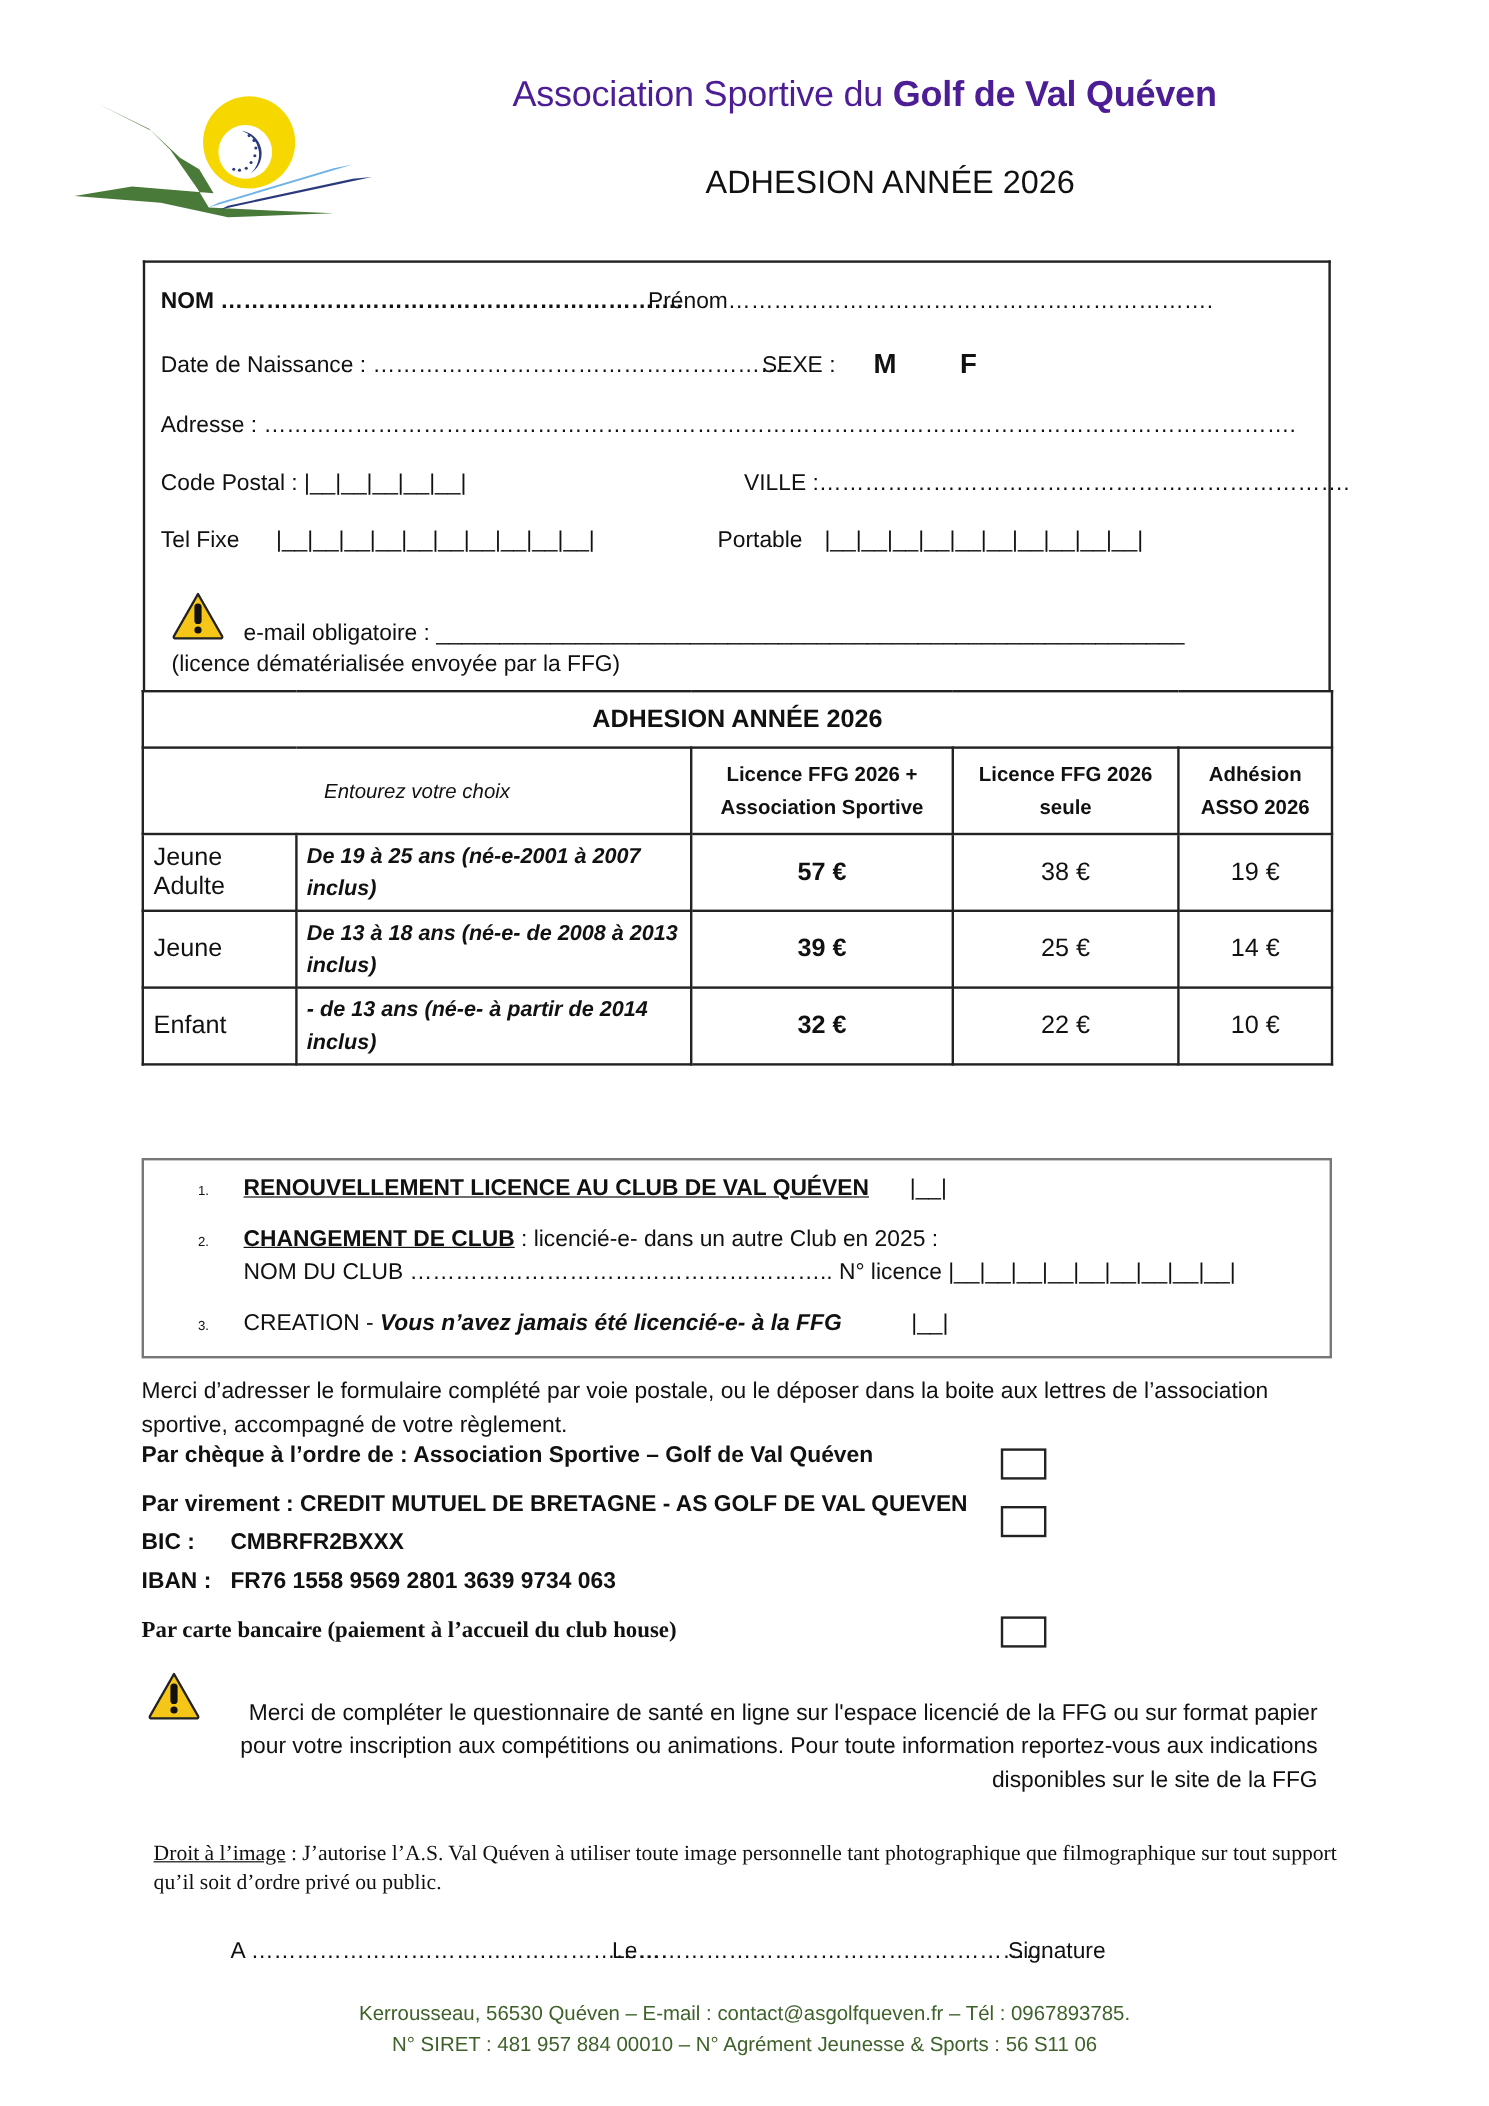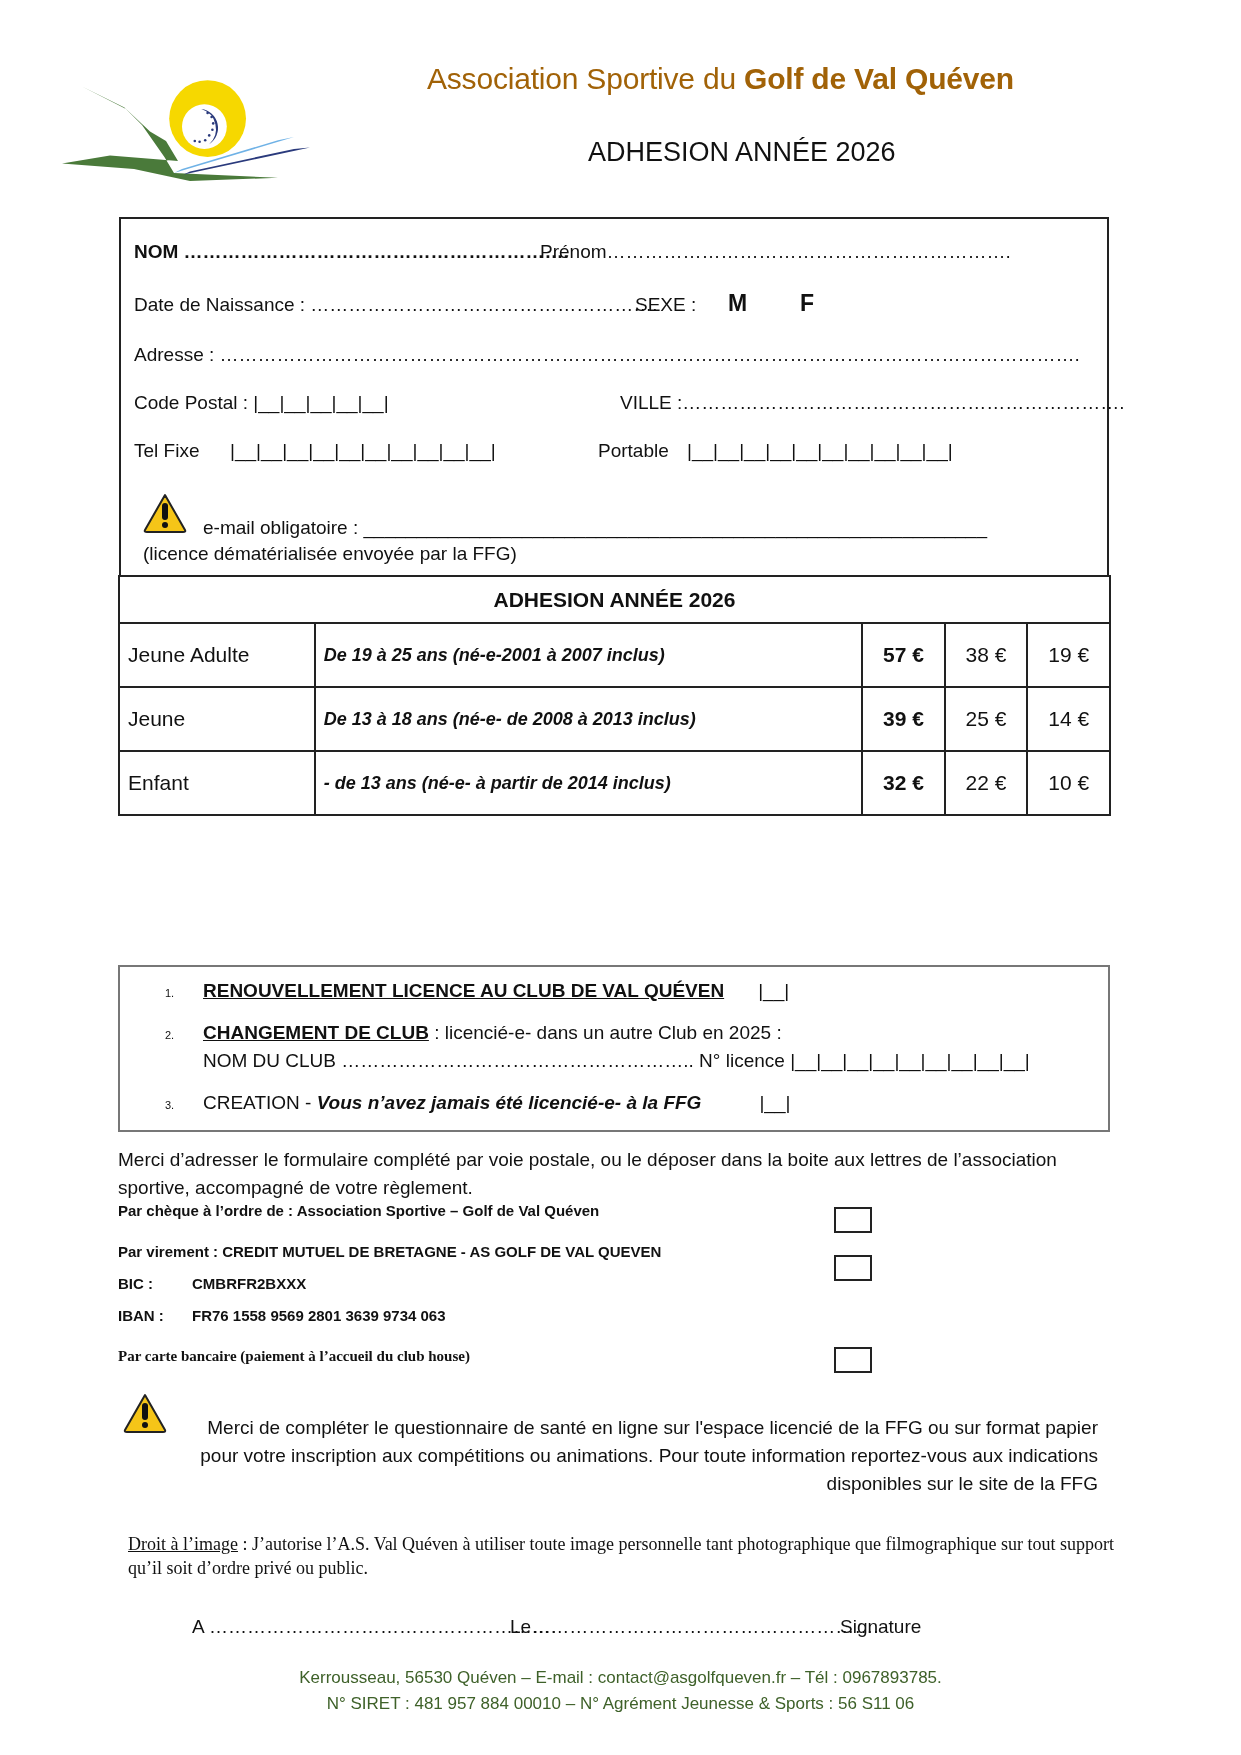--- a/index.html
+++ b/index.html
@@ -1,20 +1,20 @@
 <!DOCTYPE html>
 <html><head>
 <meta charset="utf-8">
 <style>
   html, body { margin:0; padding:0; background:#ffffff; }
   body { width:1241px; height:1755px; position:relative; overflow:hidden;
          font-family:"Liberation Sans", sans-serif; color:#111; }
   .abs { position:absolute; }
   .logo { left:30px; top:60px; width:320px; height:130px; }
-  .org-title { left:427px; top:62px; font-size:30px; color:#a16207; white-space:nowrap; letter-spacing:-0.2px; }
+  .org-title { left:427px; top:62px; font-size:30px; color:#4c1d95; white-space:nowrap; letter-spacing:-0.2px; }
   .org-title b { font-weight:bold; }
   .form-title { left:588px; top:137px; font-size:27px; color:#111; white-space:nowrap; }
 
   
   .id-box { left:119px; top:217px; width:990px; height:359px; border:2px solid #222; box-sizing:border-box; border-bottom:none; }
   .fld { font-size:19px; white-space:nowrap; color:#111; }
   .sexe-mf { font-weight:bold; font-size:23px; }
   .warn { width:44px; height:42px; }
 
   
@@ -29,21 +29,21 @@
   .t-row td.p1 { text-align:center; font-weight:bold; font-size:21px; }
   .t-row td.p2, .t-row td.p3 { text-align:center; font-size:21px; }
 
   
   .opt-box { left:118px; top:965px; width:992px; height:167px; border:2px solid #777; box-sizing:border-box; }
   .opt { font-size:19px; white-space:nowrap; }
   .opt .num { font-size:11px; display:inline-block; width:38px; }
   .u { text-decoration:underline; font-weight:bold; }
 
   .para { font-size:19px; line-height:28px; }
-  .pay { font-size:15px; font-weight:bold; white-space:nowrap; }
+  .pay { font-size:19px; font-weight:bold; white-space:nowrap; }
   .chk { width:38px; height:26px; border:2px solid #222; box-sizing:border-box; }
   .serif { font-family:"Liberation Serif", serif; font-size:18px; line-height:24px; }
   .footer { color:#3e6129; font-size:17px; text-align:center; white-space:nowrap; }
 </style>
 </head>
 <body>
 
 <svg class="abs logo" viewBox="0 0 400 160">
   <circle cx="222" cy="72" r="48" fill="#f6d800"></circle>
   <circle cx="218" cy="82" r="28" fill="#ffffff"></circle>
@@ -86,20 +86,26 @@
   <circle cx="22" cy="33" r="3" fill="#111"></circle>
 </svg>
 <div class="abs fld" style="left:203px;top:517px;">e-mail obligatoire : ___________________________________________________________</div>
 <div class="abs fld" style="left:143px;top:543px;">(licence dématérialisée envoyée par la FFG)</div>
 
 <table class="tarif">
   <tbody>
       <tr>
         <td colspan="5" class="t-head">ADHESION ANNÉE 2026</td>
       </tr>
+  <tr class="t-cols">
+    <td colspan="2" class="choix">Entourez votre choix</td>
+    <td style="width:200px;">Licence FFG 2026 + Association Sportive</td>
+    <td style="width:170px;">Licence  FFG  2026 seule</td>
+    <td style="width:110px;">Adhésion ASSO 2026</td>
+  </tr>
   <tr class="t-row">
     <td class="cat">Jeune Adulte</td>
     <td class="age">De 19 à 25 ans (né-e-2001 à 2007  inclus)</td>
     <td class="p1">57 €</td>
     <td class="p2">38 €</td>
     <td class="p3">19 €</td>
   </tr>
   <tr class="t-row">
     <td class="cat">Jeune</td>
     <td class="age">De 13 à 18 ans (né-e- de 2008 à 2013 inclus)</td>

